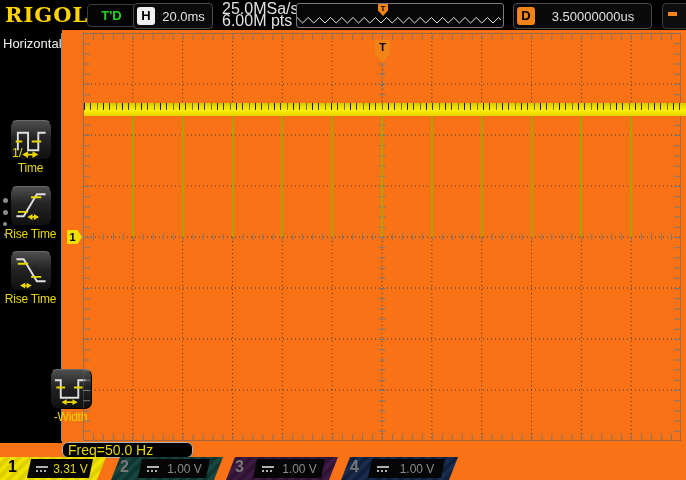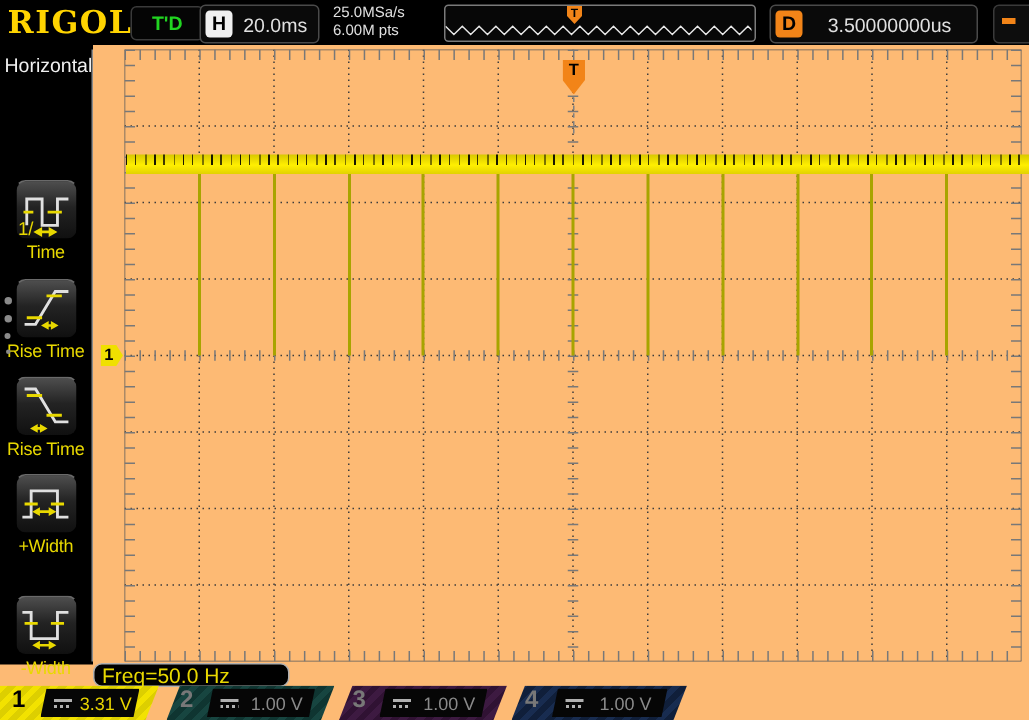--- a/index.html
+++ b/index.html
@@ -1,30 +1,30 @@
 <!DOCTYPE html>
 <html><head>
 <meta charset="utf-8">
 <style>
   html,body{margin:0;padding:0;background:#000;}
   body{width:686px;height:480px;overflow:hidden;font-family:"Liberation Sans",sans-serif;position:relative;}
-  .screen{position:absolute;inset:0;background:#fdba74;}
+  .screen{position:absolute;inset:0;background:#f97316;}
 
   
   .topbar{position:absolute;left:0;top:0;width:686px;height:30px;background:#000;}
   .logo{position:absolute;left:5px;top:2px;font-family:"DejaVu Serif",serif;font-weight:bold;font-size:21px;color:#ffd400;letter-spacing:1px;}
   .trig-status{position:absolute;left:87px;top:4px;width:47px;height:21px;background:#050505;border:1px solid #3a3a3a;border-radius:4px;color:#21d421;font-weight:bold;font-size:13px;text-align:center;line-height:21px;}
   .readout{position:absolute;top:3px;height:24px;background:#0a0a0a;border:1px solid #4a4a4a;border-radius:4px;display:flex;align-items:center;}
   .hbox{left:133px;width:78px;}
   .dbox{left:513px;width:137px;}
   .keycap{display:inline-block;width:18px;height:18px;border-radius:3px;font-weight:bold;font-size:13px;text-align:center;line-height:18px;margin-left:3px;color:#000;}
   .keycap.h{background:#f0f0f0;}
   .keycap.d{background:#f28418;}
   .rdval{color:#e0e0e0;font-size:13px;flex:1;text-align:center;}
-  .rates{position:absolute;left:222px;top:3px;color:#e0e0e0;font-size:10px;line-height:12px;}
+  .rates{position:absolute;left:222px;top:3px;color:#e0e0e0;font-size:16px;line-height:12px;}
   .preview{position:absolute;left:296px;top:3px;width:206px;height:23px;background:#070707;border:1px solid #7a7a7a;border-radius:3px;}
   .preview svg{position:absolute;left:0;top:0;}
   .mini-trig{position:absolute;left:81px;top:0px;width:10px;height:12px;background:#f28418;clip-path:polygon(0 0,100% 0,100% 55%,50% 100%,0 55%);color:#000;font-weight:bold;font-size:8px;text-align:center;line-height:9px;}
   .corner-box{position:absolute;left:662px;top:3px;width:30px;height:24px;background:#0d0d0d;border:1px solid #3a3a3a;border-radius:4px;}
   .corner-box i{position:absolute;left:5px;top:8px;width:9px;height:4px;background:#f28418;}
 
   
   .sidebar{position:absolute;left:0;top:30px;width:62px;height:413px;background:#000;}
   .sidebar-sep{position:absolute;left:61px;top:3px;width:1px;height:408px;background:#8a8a8a;}
   .menu-title{position:absolute;left:3px;top:6px;color:#f0f0f0;font-size:13px;}
@@ -134,33 +134,22 @@
         <svg viewBox="0 0 26 26" width="40" height="38">
           <path d="M3 5 H8 L17 20 H23" stroke="#e0e0e0" stroke-width="1.3" fill="none"></path>
           <path d="M4 8 H11 M13 17 H20" stroke="#e8d800" stroke-width="1.3" fill="none"></path>
           <path d="M7 23 H12" stroke="#e8d800" stroke-width="1.2" fill="none"></path>
           <path d="M5.5 23 l3.5 -2 v4 z M13.5 23 l-3.5 -2 v4 z" fill="#e8d800"></path>
         </svg>
       </button>
       <div class="menu-label">Rise Time</div>
     </div>
 
-    <div class="menu-item" style="top:286px;">
-      <button class="menu-btn">
-        <svg viewBox="0 0 26 26" width="40" height="38">
-          <path d="M2 19 H6 V7 H18 V19 H23" stroke="#e0e0e0" stroke-width="1.3" fill="none"></path>
-          <path d="M3 13 H9 M15 13 H21" stroke="#e8d800" stroke-width="1.3" fill="none"></path>
-          <path d="M8 16.5 H16" stroke="#e8d800" stroke-width="1.2" fill="none"></path>
-          <path d="M6.5 16.5 l3.5 -2 v4 z M17.5 16.5 l-3.5 -2 v4 z" fill="#e8d800"></path>
-        </svg>
-      </button>
-      <div class="menu-label">+Width</div>
-    </div>
-
-    <div class="menu-item" style="top:367px;">
+
+    <div class="menu-item" style="top:339px;padding-left:40px;">
       <button class="menu-btn">
         <svg viewBox="0 0 26 26" width="40" height="38">
           <path d="M2 7 H6 V19 H18 V7 H23" stroke="#e0e0e0" stroke-width="1.3" fill="none"></path>
           <path d="M3 12 H9 M15 12 H21" stroke="#e8d800" stroke-width="1.3" fill="none"></path>
           <path d="M8 22 H16" stroke="#e8d800" stroke-width="1.2" fill="none"></path>
           <path d="M6.5 22 l3.5 -2 v4 z M17.5 22 l-3.5 -2 v4 z" fill="#e8d800"></path>
         </svg>
       </button>
       <div class="menu-label">-Width</div>
     </div>

